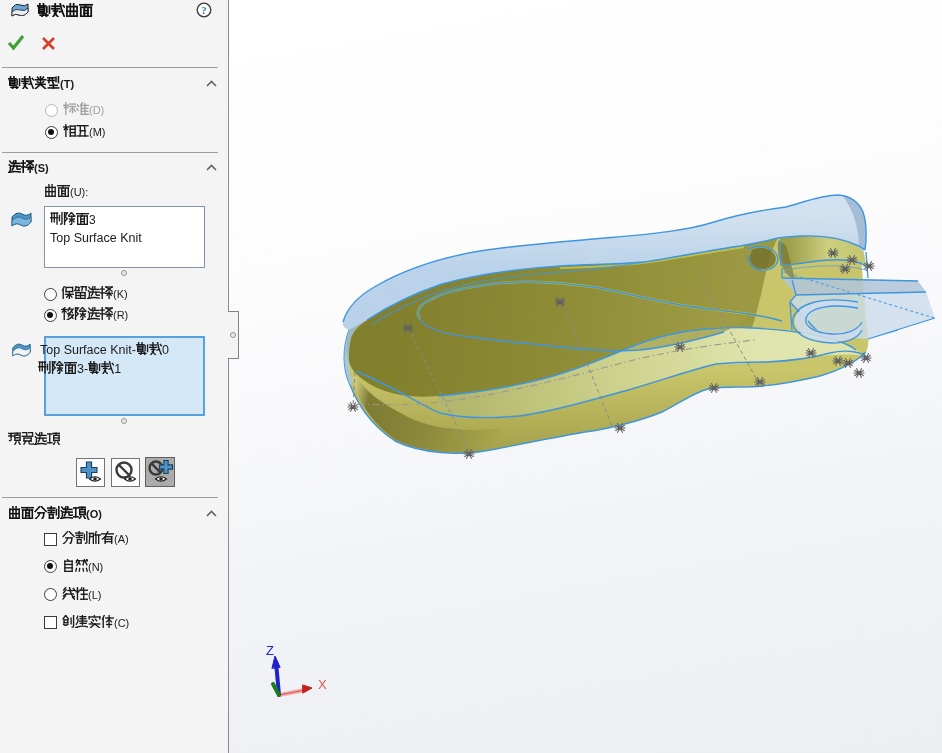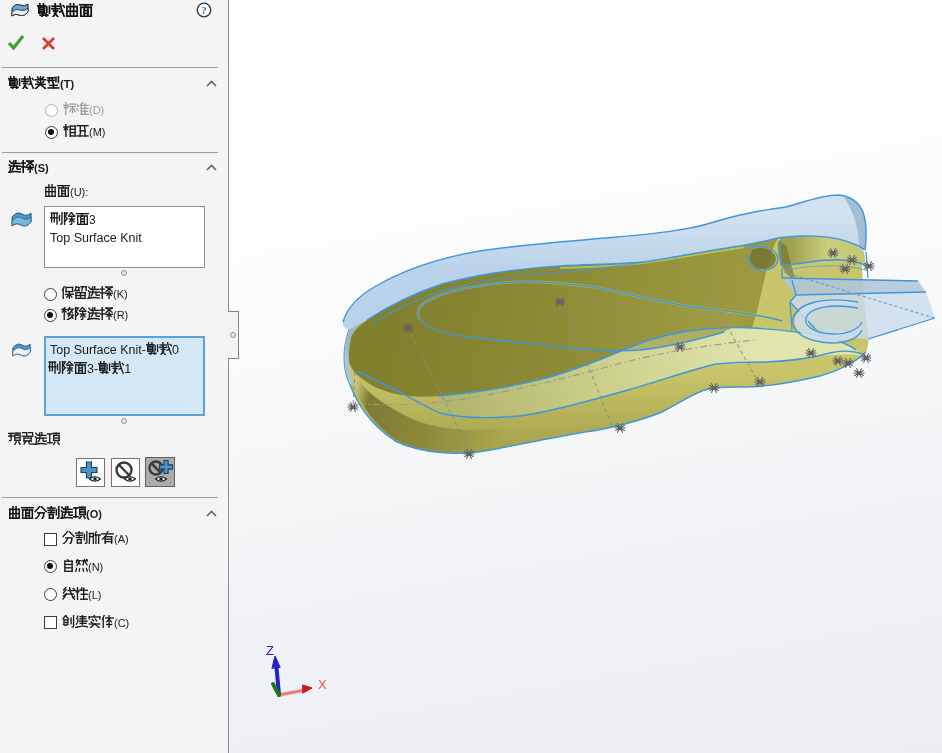--- a/index.html
+++ b/index.html
@@ -528,21 +528,21 @@
         <path d="M4.3 5.6H9.7"></path>
         <path d="M7 4.2V9.6"></path>
         <path d="M5.4 7.2L6.4 5.9"></path>
         <path d="M8.6 7.2L7.6 5.9"></path>
       </svg><span style="font-size:11px">(R)</span></div>
 <svg style="position:absolute;left:11px;top:341px" width="21" height="19" viewBox="0 0 23 20">
 <path d="M2 7 Q7 1 12 4 Q17 7 21 3 L21 12 Q16 18 11 15 Q6 12 2 16 Z" fill="#4e96c6" stroke="#1d5a80" stroke-width="1"></path>
 <path d="M2 11 Q7 5 12 8 Q17 11 21 7 L21 12 Q16 18 11 15 Q6 12 2 16 Z" fill="#eef3f7" stroke="#1d5a80" stroke-width="0.7"></path>
 </svg>
 <div style="position:absolute;left:44px;top:336px;width:161px;height:80px;background:#d4e8f8;border:2px solid #58a1dc;box-sizing:border-box"></div>
-<div class="lbl" style="left:50px;top:342px;font-size:12.5px"><span style="font-size:12.5px">Top Surface Knit-</span><svg width="13" height="13" viewBox="0 0 10 10" style="vertical-align:-1px" fill="none" stroke="#1b1b1b" stroke-width="1.05" stroke-linecap="square">
+<div class="lbl" style="left:40px;top:342px;font-size:12.5px"><span style="font-size:12.5px">Top Surface Knit-</span><svg width="13" height="13" viewBox="0 0 10 10" style="vertical-align:-1px" fill="none" stroke="#1b1b1b" stroke-width="1.05" stroke-linecap="square">
         <path d="M0.6 2.1H6.2"></path>
         <path d="M2 0.4V2.1"></path>
         <path d="M4.6 0.4V2.1"></path>
         <path d="M1.2 3.3H5.4"></path>
         <path d="M1.4 3.3V7.1"></path>
         <path d="M5.2 3.3V7.1"></path>
         <path d="M1.4 4.6H5.2"></path>
         <path d="M1.4 5.9H5.2"></path>
         <path d="M1.4 7.1H5.2"></path>
         <path d="M7 2.9V6.6"></path>
@@ -555,21 +555,21 @@
         <path d="M3 0.5V4.1"></path>
         <path d="M0.5 4.1H6"></path>
         <path d="M1.8 5.7H4.6"></path>
         <path d="M3.2 4.1V6.9"></path>
         <path d="M1.6 9.6L3.6 6.9"></path>
         <path d="M2.6 7.4L4.8 9.6"></path>
         <path d="M6.6 0.4Q7.4 5.4 9.4 9.4"></path>
         <path d="M6.2 6.3L8 5.7"></path>
         <path d="M8.7 1.9L9.6 2.9"></path>
       </svg><span style="font-size:12.5px">0</span></div>
-<div class="lbl" style="left:48px;top:361px;font-size:12.5px"><svg width="13" height="13" viewBox="0 0 10 10" style="vertical-align:-1px" fill="none" stroke="#1b1b1b" stroke-width="1.05" stroke-linecap="square">
+<div class="lbl" style="left:38px;top:361px;font-size:12.5px"><svg width="13" height="13" viewBox="0 0 10 10" style="vertical-align:-1px" fill="none" stroke="#1b1b1b" stroke-width="1.05" stroke-linecap="square">
         <path d="M1.3 0.9V7.6"></path>
         <path d="M3.3 0.9V7.6"></path>
         <path d="M5.4 0.9V9.3"></path>
         <path d="M0.9 0.9H5.8"></path>
         <path d="M0.4 4.4H6"></path>
         <path d="M7.3 2.6V6.7"></path>
         <path d="M9.2 0.5V8.6Q9.2 9.4 8.2 9.3"></path>
       </svg><svg width="13" height="13" viewBox="0 0 10 10" style="vertical-align:-1px" fill="none" stroke="#1b1b1b" stroke-width="1.05" stroke-linecap="square">
         <path d="M1.2 0.5V9.5"></path>
         <path d="M1.2 0.8H3.3L1.6 3.5"></path>

